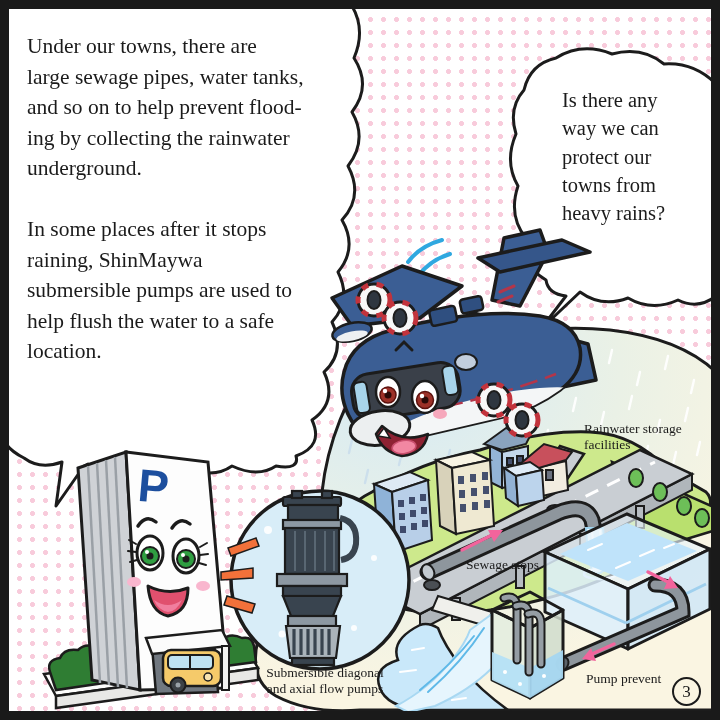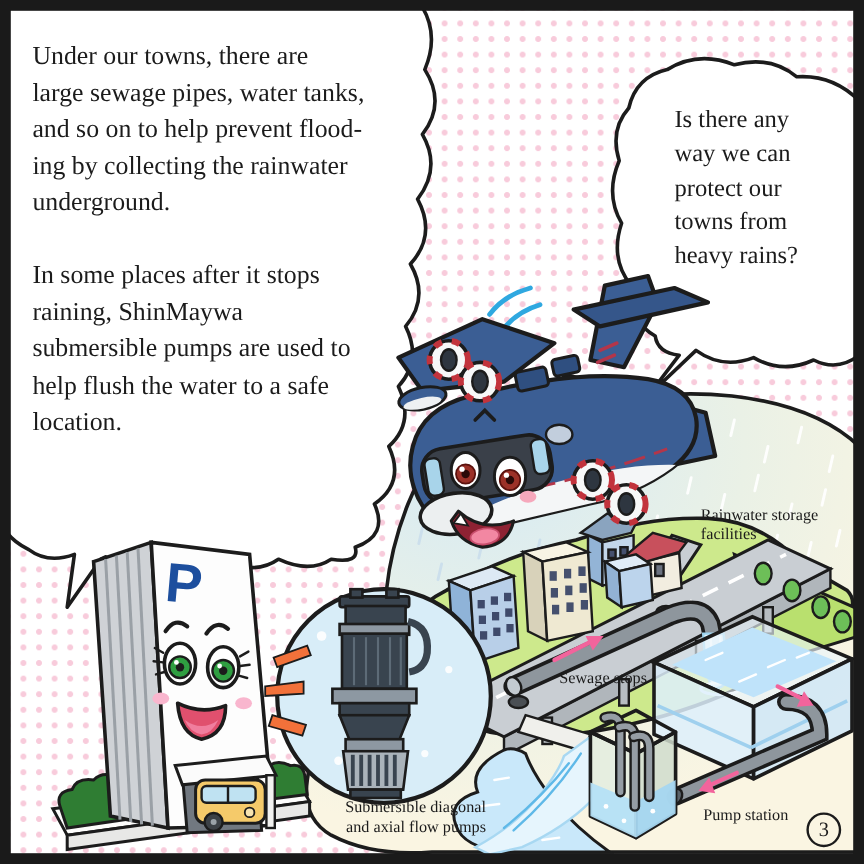--- a/index.html
+++ b/index.html
@@ -13,21 +13,21 @@
     color:#1b1b1b;
   }
   .frame{position:absolute;inset:0;border:9px solid #1a1a1a;pointer-events:none;z-index:50;}
   svg.art{position:absolute;left:0;top:0;z-index:1;}
   .txt{position:absolute;z-index:5;white-space:pre-line;}
   .bubble-left-text{left:27px;top:31px;width:330px;font-size:21.5px;line-height:1.42;}
   .bubble-right-text{left:562px;top:86px;width:150px;font-size:20.5px;line-height:1.38;}
   .lbl{font-size:13.5px;line-height:1.2;}
   .lbl-rainwater{left:584px;top:421px;width:140px;}
   .lbl-sewage{left:466px;top:557px;white-space:nowrap;}
-  .lbl-pumps{left:245px;top:665px;width:160px;text-align:right;}
+  .lbl-pumps{left:245px;top:665px;width:160px;text-align:center;}
   .lbl-station{left:586px;top:671px;white-space:nowrap;}
   .pagenum{
     position:absolute;left:672px;top:677px;width:25px;height:25px;
     border:2px solid #1b1b1b;border-radius:50%;
     display:flex;align-items:center;justify-content:center;
     font-size:17px;background:#faf5e2;z-index:6;
   }
 </style>
 </head>
 <body>
@@ -475,18 +475,18 @@
 way we can
 protect our
 towns from
 heavy rains?</div>
 
   <div class="txt lbl lbl-rainwater">Rainwater storage
 facilities</div>
   <div class="txt lbl lbl-sewage">Sewage stops</div>
   <div class="txt lbl lbl-pumps">Submersible diagonal
 and axial flow pumps</div>
-  <div class="txt lbl lbl-station">Pump station</div>
+  <div class="txt lbl lbl-station">Pump prevent</div>
 
   <div class="pagenum">3</div>
 
   <div class="frame"></div>
 </div>
 
 </body></html>

